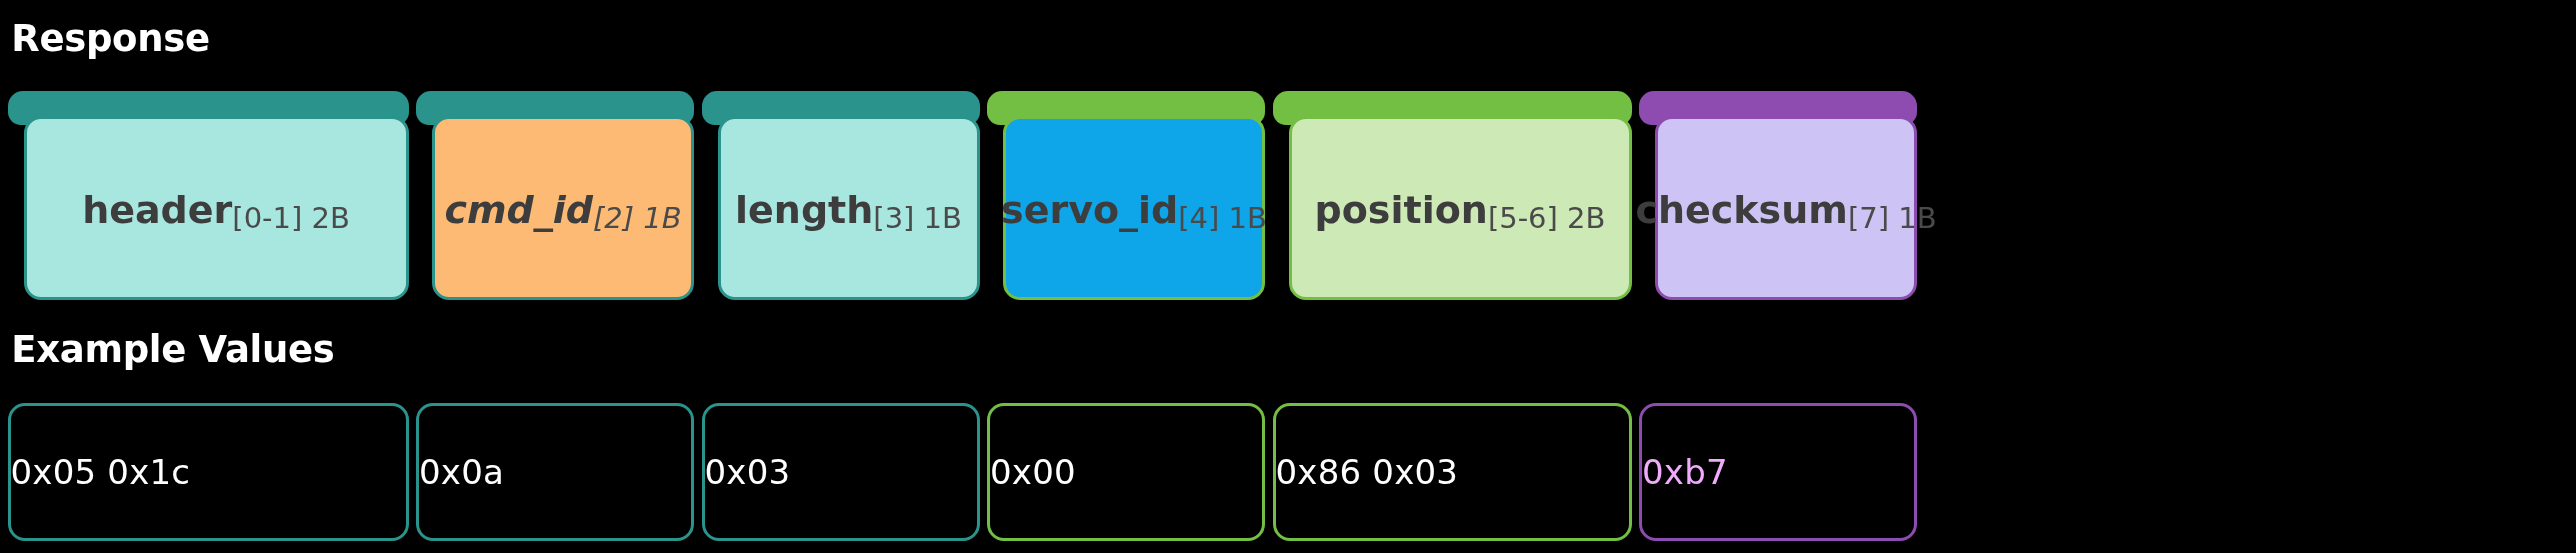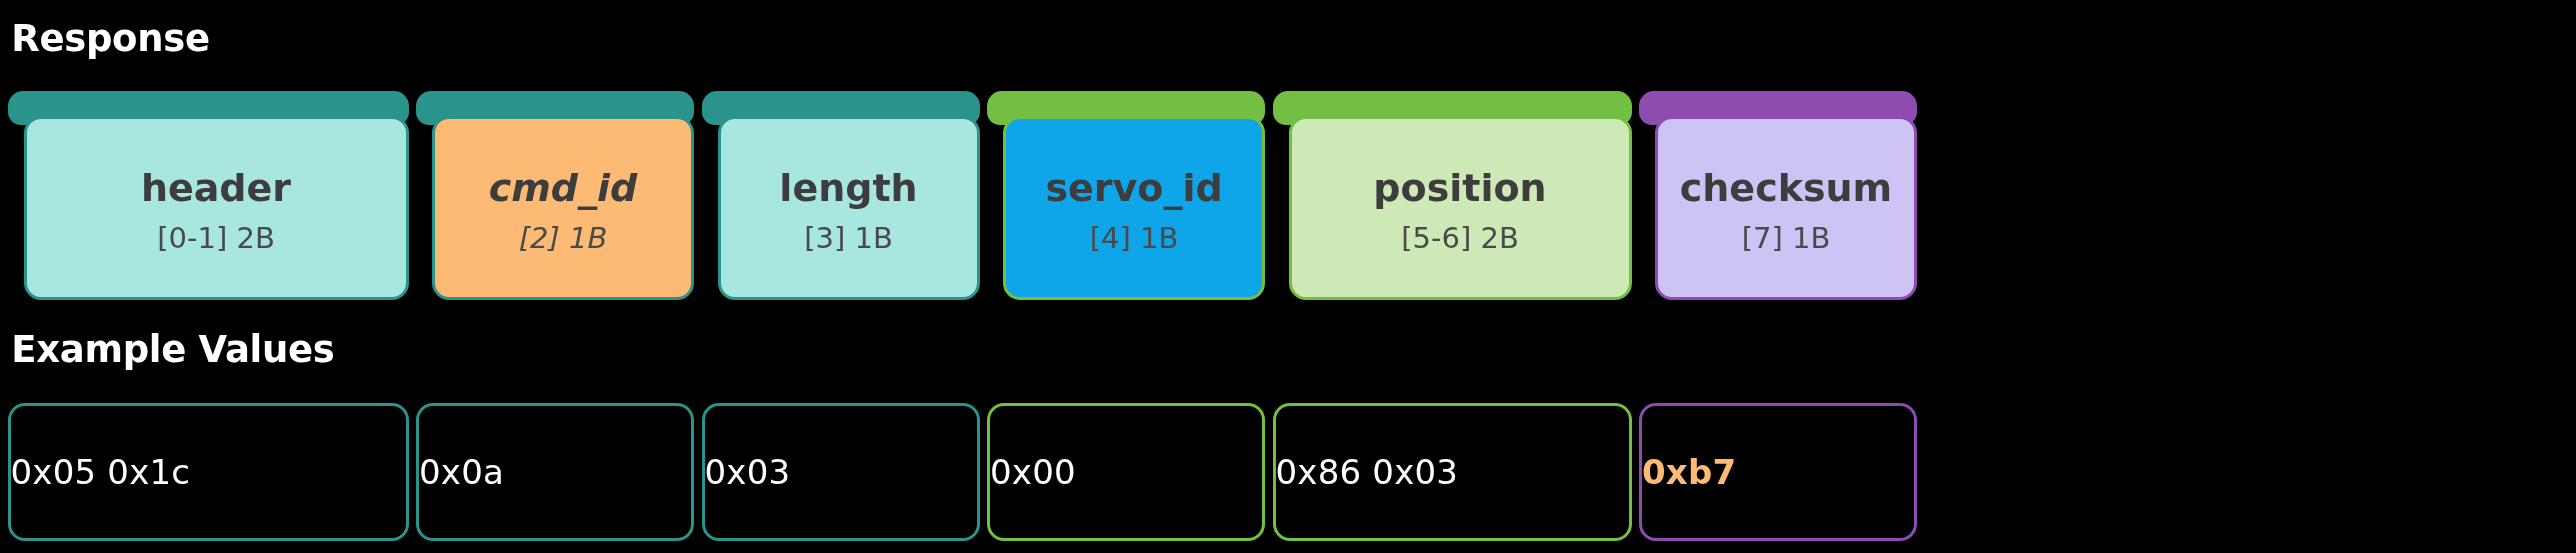--- a/index.html
+++ b/index.html
@@ -67,21 +67,20 @@
 
   
   .field-body {
     position: relative;
     flex: 1;
     border-radius: 17px;
     border-style: solid;
     border-width: 3.7px;
     box-sizing: border-box;
     display: flex;
-    flex-direction: column;
     align-items: center;
     justify-content: center;
     padding-top: 5.6px;
     margin-left: 16px;
   }
 
   .field-name {
     font-size: 38px;
     font-weight: bold;
     color: #3d3d3d;
@@ -194,18 +193,18 @@
       <div class="value-box" style="width: 278px; border-color: rgb(42, 147, 140);">
         <div class="value-text" style="color: rgb(255, 255, 255);">0x03</div>
       </div>
       <div class="value-box" style="width: 278px; border-color: rgb(115, 191, 68);">
         <div class="value-text" style="color: rgb(255, 255, 255);">0x00</div>
       </div>
       <div class="value-box" style="width: 359px; border-color: rgb(115, 191, 68);">
         <div class="value-text" style="color: rgb(255, 255, 255);">0x86 0x03</div>
       </div>
       <div class="value-box" style="width: 278px; border-color: rgb(142, 75, 176);">
-        <div class="value-text" style="color: #fdba74; font-weight: bold;">0xb7</div>
+        <div class="value-text" style="color: #f0abfc;">0xb7</div>
       </div>
     </div>
 
 </div>
 
 
 </body></html>

